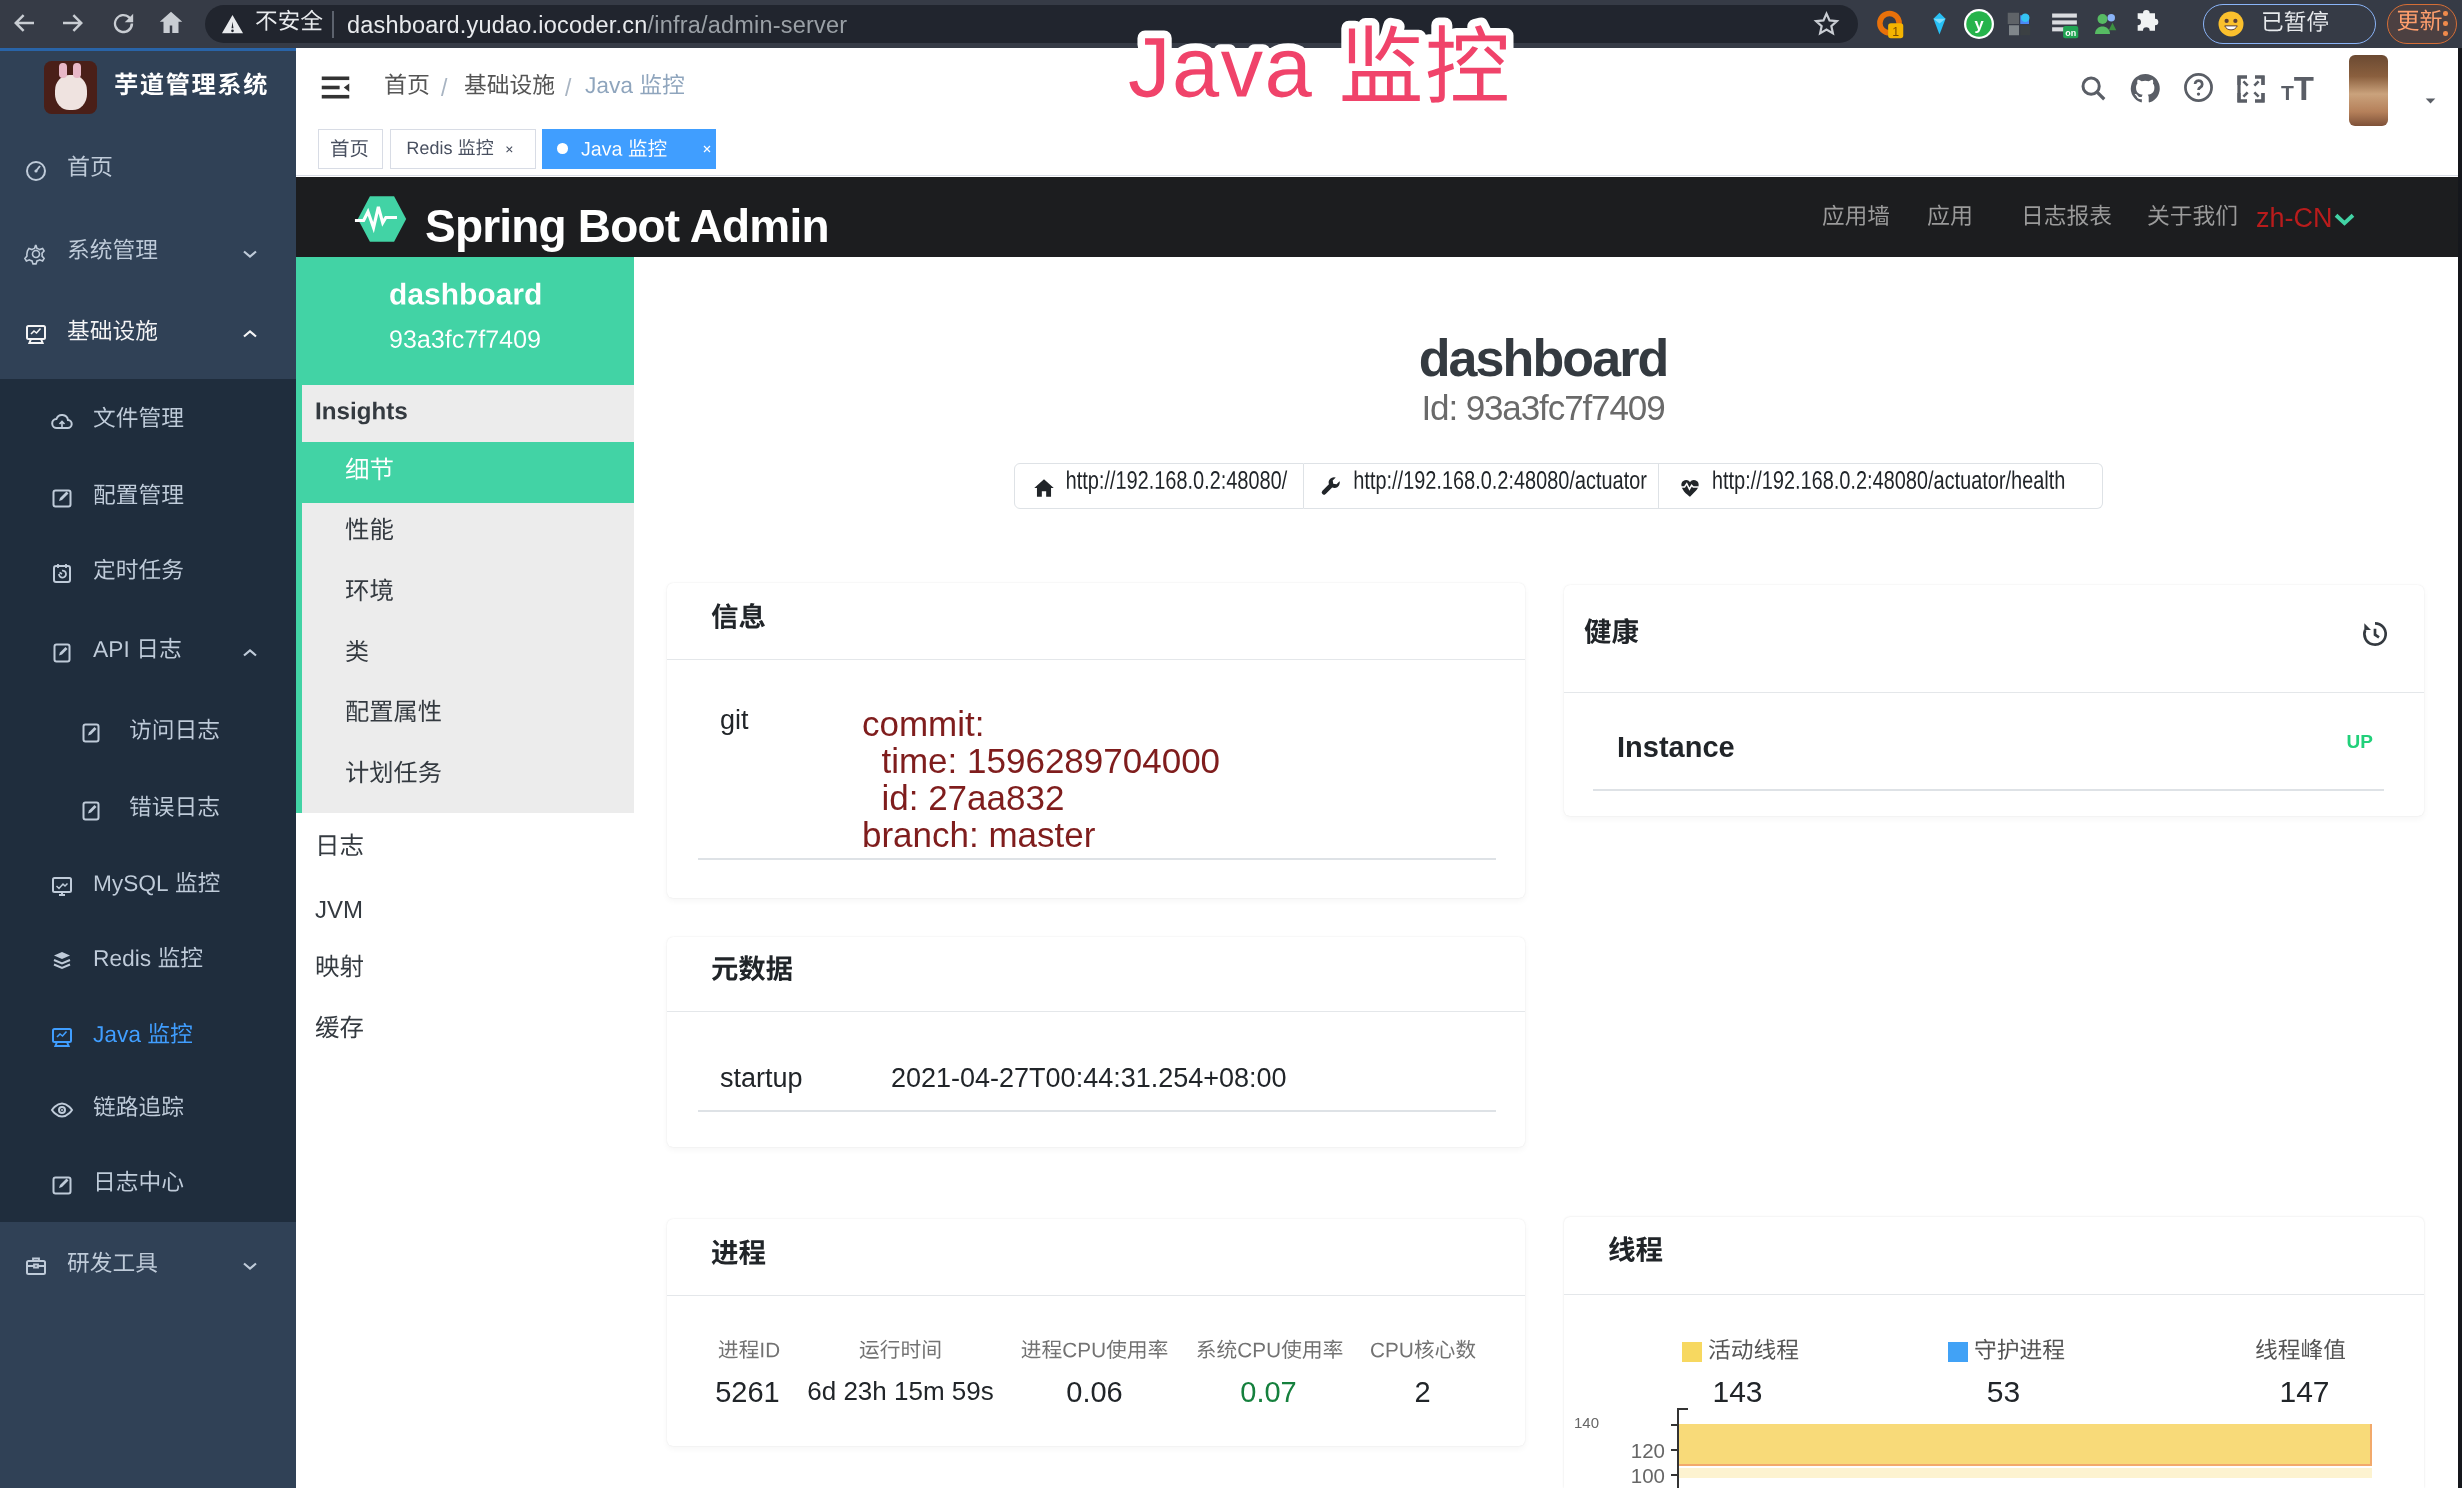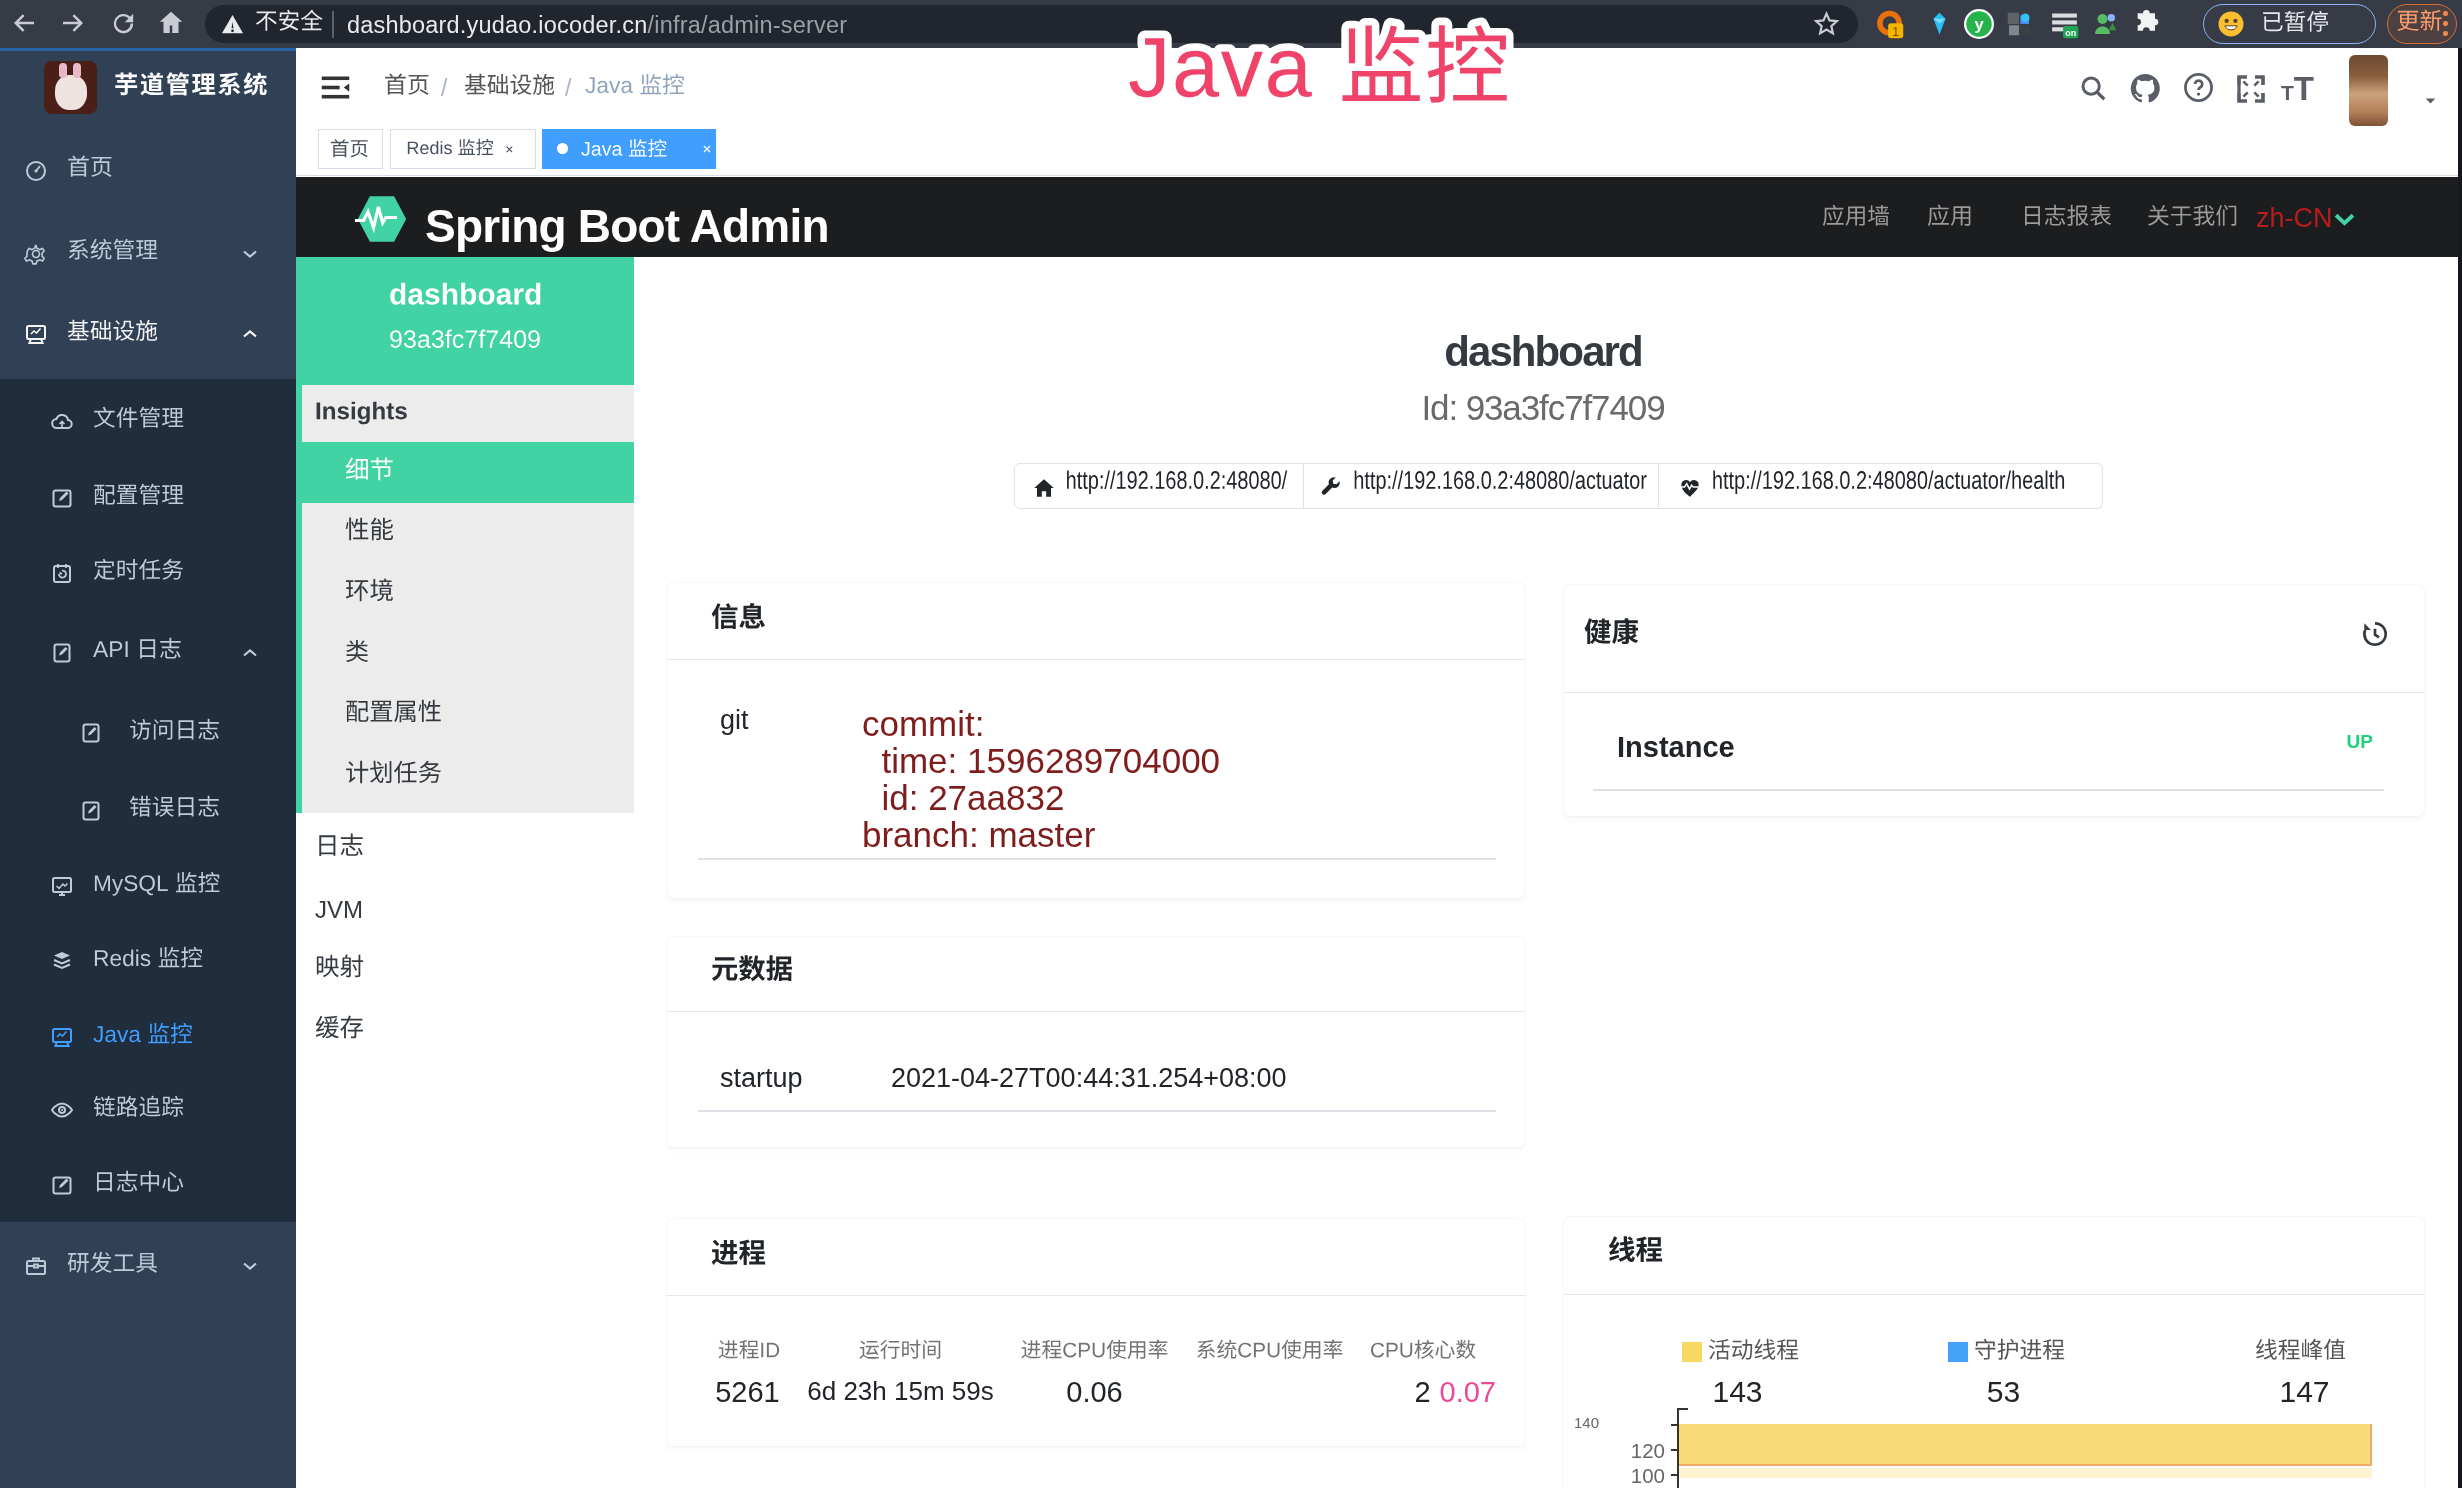--- a/index.html
+++ b/index.html
@@ -340,21 +340,21 @@
     </svg>
 <div class="abs" style="left:315px;top:896px;font-size:24px;color:#343a40">JVM</div>
 <svg style="position:absolute;left:315px;top:956px;overflow:visible" width="49" height="32" viewBox="0 -25.0 64 41.6">
       <path fill="#343a40" d="M20.2 -26.7V-21.8H14V-11.2H11.9V-9H19.6C18.8 -5.1 16.4 -1.7 10.4 0.7C10.9 1.1 11.6 2 11.9 2.5C17.7 0.1 20.3 -3.3 21.5 -7.1C23.1 -2.6 25.6 0.8 29.4 2.7C29.8 2 30.5 1.2 31 0.7C27.1 -1 24.4 -4.4 23.1 -9H30.9V-11.2H29.1V-21.8H22.4V-26.7ZM16.2 -11.2V-19.6H20.2V-14.5C20.2 -13.4 20.1 -12.3 20 -11.2ZM26.8 -11.2H22.2C22.3 -12.3 22.4 -13.4 22.4 -14.5V-19.6H26.8ZM8.6 -13.1V-5.7H4.6V-13.1ZM8.6 -15.2H4.6V-22.4H8.6ZM2.4 -24.5V-0.9H4.6V-3.5H10.9V-24.5Z M49.1 -13.5C50.7 -11.2 52.2 -8 52.8 -5.9L54.8 -6.8C54.2 -8.9 52.6 -12 50.9 -14.3ZM38.1 -16.9H44.5V-14.3H38.1ZM38.1 -18.8V-21.4H44.5V-18.8ZM38.1 -12.5H44.5V-9.8H38.1ZM33.7 -9.8V-7.6H41.8C39.6 -4.7 36.4 -2.2 33 -0.6C33.5 -0.3 34.3 0.6 34.6 1.1C38.3 -0.9 41.9 -4 44.4 -7.6H44.5V-0.1C44.5 0.3 44.3 0.5 43.8 0.5C43.4 0.5 41.8 0.5 40.2 0.5C40.5 1.1 40.8 2 41 2.6C43.2 2.6 44.7 2.5 45.6 2.2C46.4 1.8 46.7 1.2 46.7 -0.1V-23.3H41.5C42 -24.3 42.5 -25.4 42.9 -26.6L40.4 -26.9C40.2 -25.9 39.7 -24.4 39.3 -23.3H35.9V-9.8ZM56.9 -26.8V-19.5H47.9V-17.2H56.9V-0.4C56.9 0.1 56.7 0.3 56.1 0.3C55.6 0.3 53.8 0.3 51.8 0.3C52.2 0.9 52.5 1.9 52.6 2.5C55.3 2.6 56.9 2.5 57.8 2.1C58.8 1.7 59.2 1.1 59.2 -0.4V-17.2H62.7V-19.5H59.2V-26.8Z"></path>
     </svg>
 <svg style="position:absolute;left:315px;top:1017px;overflow:visible" width="49" height="32" viewBox="0 -25.0 64 41.6">
       <path fill="#343a40" d="M1.1 -1.7 1.7 0.7C4.5 -0.3 8.3 -1.6 11.9 -2.9L11.6 -4.8C7.6 -3.6 3.7 -2.4 1.1 -1.7ZM19.2 -23C19.6 -21.6 19.9 -19.7 20 -18.6L22.1 -19.1C21.9 -20.1 21.5 -21.9 21.1 -23.3ZM28.1 -26.7C24.4 -25.8 17.6 -25.3 12 -25.1C12.2 -24.6 12.5 -23.8 12.5 -23.2C18.2 -23.4 25.2 -23.9 29.5 -24.9ZM1.8 -13.6C2.3 -13.8 3 -14 7 -14.4C5.6 -12.4 4.3 -10.8 3.7 -10.2C2.7 -9 2 -8.2 1.3 -8.1C1.5 -7.5 1.9 -6.4 2 -5.9C2.7 -6.3 3.8 -6.6 11.8 -8.2C11.7 -8.7 11.7 -9.6 11.7 -10.2L5.4 -9.1C7.9 -11.9 10.4 -15.4 12.4 -18.8L10.4 -20.1C9.8 -18.9 9.1 -17.7 8.4 -16.6L4.3 -16.2C6.2 -19 8.1 -22.5 9.5 -25.9L7.2 -26.8C5.9 -23 3.6 -18.9 2.8 -17.9C2.1 -16.8 1.6 -16 1 -15.9C1.3 -15.3 1.7 -14.1 1.8 -13.6ZM13.4 -22.3C14 -21 14.7 -19.3 14.9 -18.2L16.9 -18.9C16.6 -19.9 15.9 -21.6 15.3 -22.8ZM26.9 -23.6C26.2 -22 25 -19.8 23.9 -18.2H12.5V-16.3H16.4L16.1 -13.7H11.2V-11.7H15.8C15.1 -7 13.4 -2 9.1 0.8C9.6 1.2 10.3 2 10.7 2.5C13.6 0.4 15.5 -2.5 16.6 -5.7C17.7 -4.2 18.9 -2.8 20.3 -1.7C18.4 -0.5 16.2 0.3 13.8 0.8C14.2 1.2 14.9 2.1 15.1 2.6C17.7 2 20.1 1 22.1 -0.4C24.3 1 26.8 2 29.7 2.7C30 2 30.7 1.1 31.2 0.6C28.5 0.1 26.1 -0.7 24 -1.8C26 -3.6 27.5 -6 28.4 -9L27.1 -9.6L26.6 -9.5H17.7L18.1 -11.7H30.5V-13.7H18.4L18.7 -16.3H30.1V-18.2H26.2C27.2 -19.6 28.3 -21.3 29.2 -22.9ZM17.9 -7.6H25.6C24.8 -5.8 23.6 -4.2 22.2 -3C20.4 -4.3 18.9 -5.9 17.9 -7.6Z M51.6 -11.2V-8.5H42.7V-6.3H51.6V-0.3C51.6 0.1 51.5 0.3 50.9 0.3C50.4 0.3 48.4 0.3 46.3 0.3C46.7 0.9 47 1.9 47.1 2.5C49.8 2.5 51.6 2.5 52.7 2.2C53.8 1.8 54 1.1 54 -0.3V-6.3H62.6V-8.5H54V-10.4C56.4 -11.8 58.9 -13.8 60.6 -15.7L59.1 -16.9L58.6 -16.8H45.4V-14.6H56.4C55 -13.3 53.2 -12 51.6 -11.2ZM44.3 -26.9C43.9 -25.5 43.5 -24.1 42.9 -22.7H34V-20.4H42C39.9 -16 36.9 -11.8 33 -9.1C33.4 -8.5 34 -7.5 34.2 -6.9C35.6 -7.9 36.9 -9 38 -10.2V2.5H40.4V-13.2C42.1 -15.4 43.5 -17.8 44.6 -20.4H62V-22.7H45.6C46 -23.9 46.4 -25.1 46.8 -26.3Z"></path>
     </svg>
 <div class="abs" style="left:634px;top:257px;width:1828px;height:1232px;background:#fff"></div>
 <div class="abs" style="left:1543px;top:328px;width:0;overflow:visible">
-      <div style="position:absolute;left:-379px;width:758px;text-align:center;font-size:42px;font-weight:bold;letter-spacing:-1.9px;color:#343a40">dashboard</div>
+      <div style="position:absolute;left:-379px;width:758px;text-align:center;font-size:52px;font-weight:bold;letter-spacing:-1.9px;color:#343a40">dashboard</div>
     </div>
 <div class="abs" style="left:1543px;top:388px;width:0;overflow:visible">
       <div style="position:absolute;left:-379px;width:758px;text-align:center;font-size:35px;letter-spacing:-1.1px;color:#6a6a6a">Id: 93a3fc7f7409</div>
     </div>
 <div class="abs" style="left:1014px;top:463px;width:290px;height:46px;border:1.5px solid #dee2e6;border-radius:6px 0 0 6px"></div>
 <div class="abs" style="left:1304px;top:463px;width:355px;height:46px;border:1.5px solid #dee2e6;border-left:none"></div>
 <div class="abs" style="left:1659px;top:463px;width:444px;height:46px;border:1.5px solid #dee2e6;border-left:none;border-radius:0 6px 6px 0"></div>
 <svg class="abs" style="left:1031px;top:475px" width="26" height="26" viewBox="0 0 24 24">
       <path d="M12 4l9 8h-2.5v8h-4.5v-5h-4v5H5.5v-8H3z" fill="#212529"></path>
     </svg>
@@ -426,21 +426,21 @@
 <div class="abs" style="left:748px;top:1376px;width:0;overflow:visible">
       <div style="position:absolute;left:-228px;width:455px;text-align:center;font-size:29px;color:#212529">5261</div>
     </div>
 <div class="abs" style="left:901px;top:1376px;width:0;overflow:visible">
       <div style="position:absolute;left:-228px;width:455px;text-align:center;font-size:26px;color:#212529">6d 23h 15m 59s</div>
     </div>
 <div class="abs" style="left:1095px;top:1376px;width:0;overflow:visible">
       <div style="position:absolute;left:-228px;width:455px;text-align:center;font-size:29px;color:#212529">0.06</div>
     </div>
 <div class="abs" style="left:1269px;top:1376px;width:0;overflow:visible">
-      <div style="position:absolute;left:-228px;width:455px;text-align:right;font-size:29px;color:#ec4899">0.07</div>
+      <div style="position:absolute;left:-228px;width:455px;text-align:center;font-size:29px;color:#15803d">0.07</div>
     </div>
 <div class="abs" style="left:1423px;top:1376px;width:0;overflow:visible">
       <div style="position:absolute;left:-228px;width:455px;text-align:center;font-size:29px;color:#212529">2</div>
     </div>
 <div class="abs" style="left:1564px;top:1217px;width:860px;height:271px;box-shadow:0 0 1.5px rgba(0,0,0,0.10),0 2.3px 6px rgba(0,0,0,0.04);border-radius:6px;background:#fff;border-radius:6px 6px 0 0;box-shadow:0 0 2.3px rgba(0,0,0,0.12)"></div>
 <svg style="position:absolute;left:1608px;top:1238px;overflow:visible" width="55" height="36" viewBox="0 -28.1 72 46.8">
       <path fill="#212529" d="M1.7 -2.6 2.6 1.5C6.1 0.4 10.5 -1.2 14.7 -2.7L14 -6.2C9.5 -4.8 4.8 -3.3 1.7 -2.6ZM25.5 -28C26.9 -27 28.9 -25.5 29.9 -24.6L32.5 -27.1C31.5 -28 29.4 -29.4 28 -30.2ZM2.7 -14.9C3.2 -15.2 4.1 -15.4 7.3 -15.8C6.1 -14.1 5 -12.8 4.5 -12.2C3.3 -10.9 2.5 -10.1 1.6 -9.9C2.1 -8.8 2.7 -6.9 2.9 -6.1C3.9 -6.6 5.3 -7.1 14.1 -8.7C14 -9.6 14.1 -11.3 14.2 -12.3L8.5 -11.4C11 -14.3 13.4 -17.7 15.3 -21.1L11.8 -23.3C11.2 -22 10.5 -20.7 9.7 -19.5L6.7 -19.3C8.7 -22 10.7 -25.4 12.1 -28.6L8 -30.5C6.7 -26.4 4.2 -22.1 3.5 -21C2.7 -19.8 2.1 -19.1 1.3 -18.9C1.8 -17.7 2.4 -15.7 2.7 -14.9ZM31 -12.6C30 -10.9 28.6 -9.4 27 -8C26.7 -9.4 26.4 -10.9 26.1 -12.6L34.4 -14.2L33.7 -17.9L25.6 -16.5L25.2 -19.8L33.4 -21.1L32.7 -24.9L25 -23.7C24.9 -26 24.8 -28.4 24.9 -30.7H20.6C20.6 -28.2 20.6 -25.6 20.8 -23.1L15.6 -22.3L16.2 -18.4L21 -19.2L21.4 -15.7L14.8 -14.5L15.5 -10.7L21.9 -11.8C22.3 -9.4 22.8 -7.2 23.4 -5.2C20.4 -3.3 17 -1.9 13.5 -0.9C14.5 0.1 15.6 1.6 16.1 2.7C19.2 1.6 22.1 0.3 24.8 -1.4C26.2 1.4 28 3.2 30.3 3.2C33.2 3.2 34.4 2.1 35.1 -2.4C34.1 -2.9 32.9 -3.8 32 -4.8C31.9 -1.9 31.5 -1 30.9 -1C30 -1 29.1 -2.1 28.3 -3.9C30.8 -6 32.9 -8.3 34.7 -11Z M56.5 -25.6H64.9V-20.6H56.5ZM52.5 -29.2V-17H69.1V-29.2ZM52.2 -8.1V-4.5H58.5V-1.3H50V2.4H70.9V-1.3H62.9V-4.5H69.2V-8.1H62.9V-11.1H70.1V-14.8H51.4V-11.1H58.5V-8.1ZM48.2 -30.2C45.5 -29 41 -27.9 37 -27.3C37.5 -26.4 38.1 -24.9 38.3 -23.9C39.7 -24.1 41.1 -24.4 42.7 -24.6V-20.4H37.5V-16.5H42.1C40.8 -13 38.7 -9.1 36.7 -6.7C37.4 -5.7 38.3 -3.9 38.7 -2.6C40.1 -4.4 41.5 -7 42.7 -9.8V3.2H46.8V-10.9C47.7 -9.6 48.6 -8.2 49 -7.2L51.5 -10.7C50.8 -11.4 47.8 -14.6 46.8 -15.4V-16.5H50.7V-20.4H46.8V-25.6C48.4 -25.9 49.9 -26.4 51.2 -26.9Z"></path>
     </svg>
 <div class="abs" style="left:1564px;top:1294px;width:860px;height:0.8px;background:#e4e7ea"></div>
 <div class="abs" style="left:1682px;top:1342px;width:20px;height:20px;background:#f7d860"></div>

